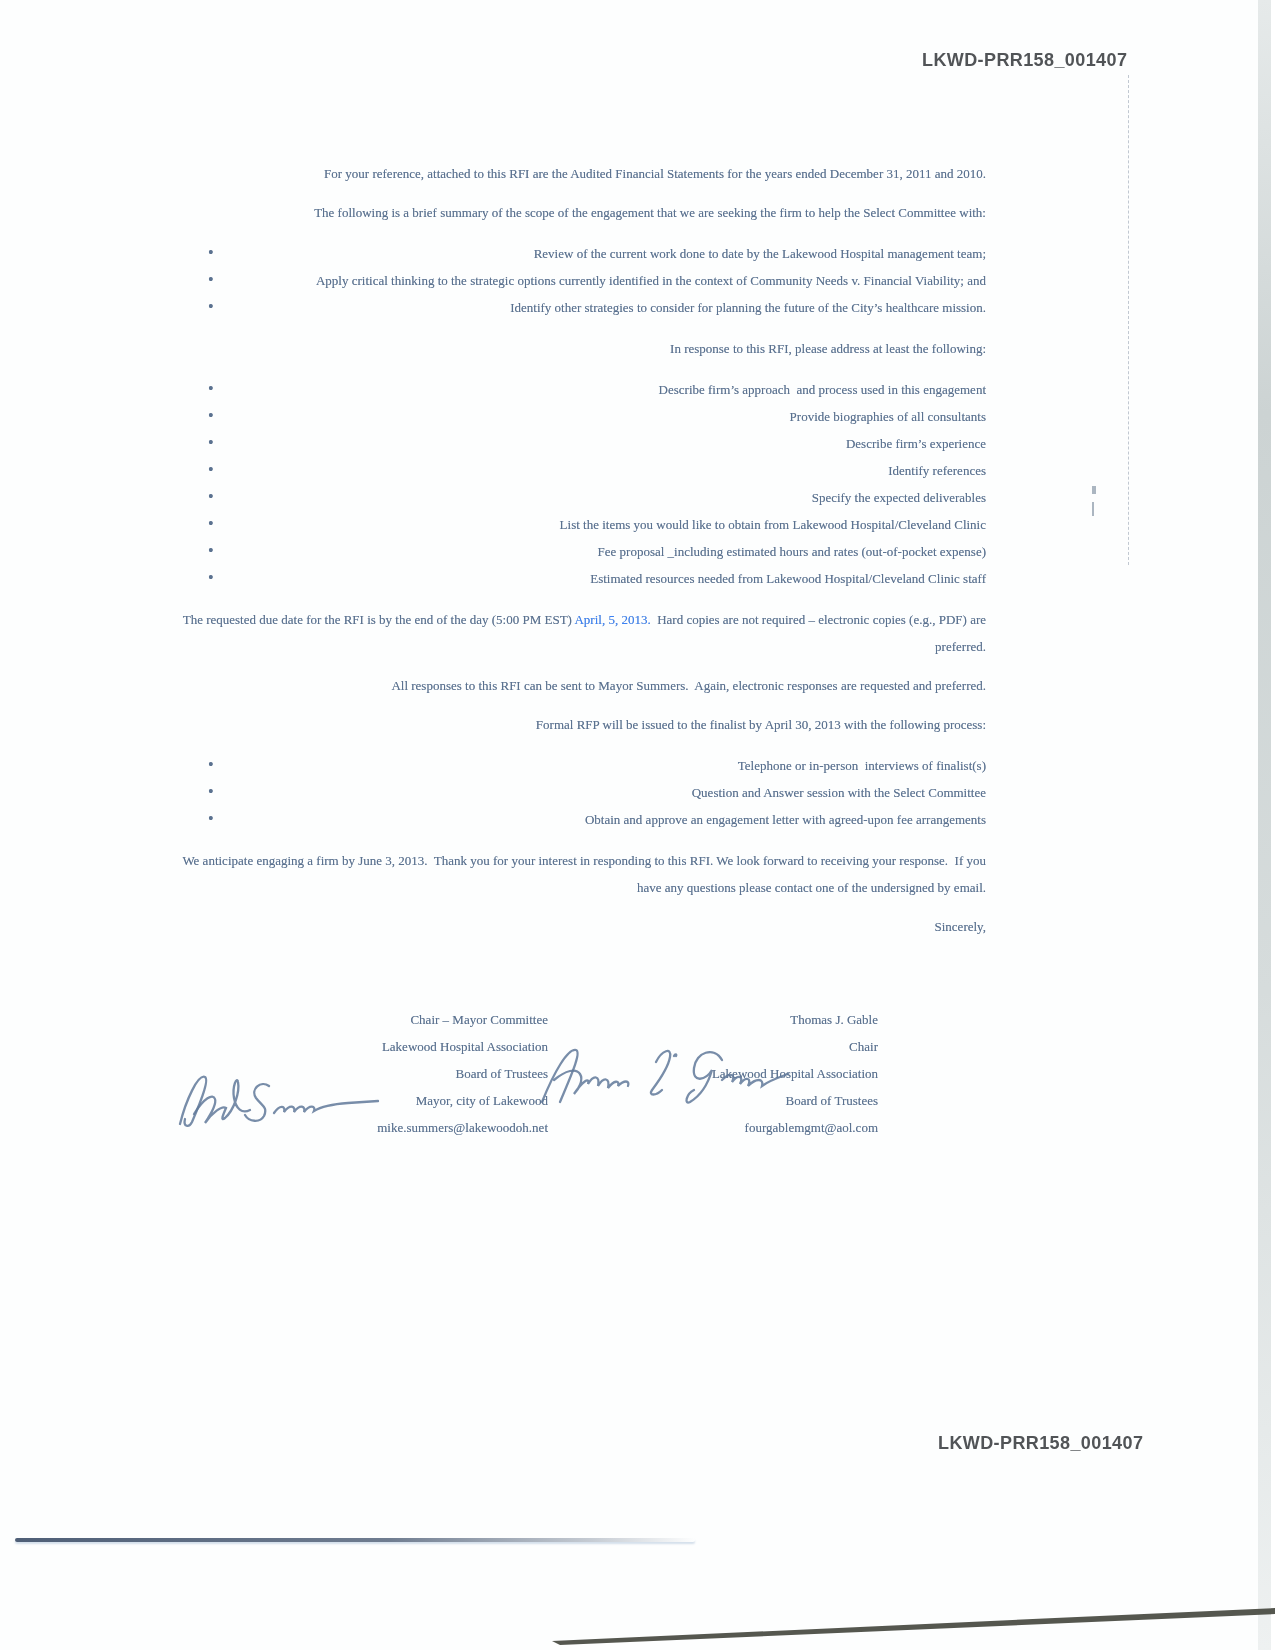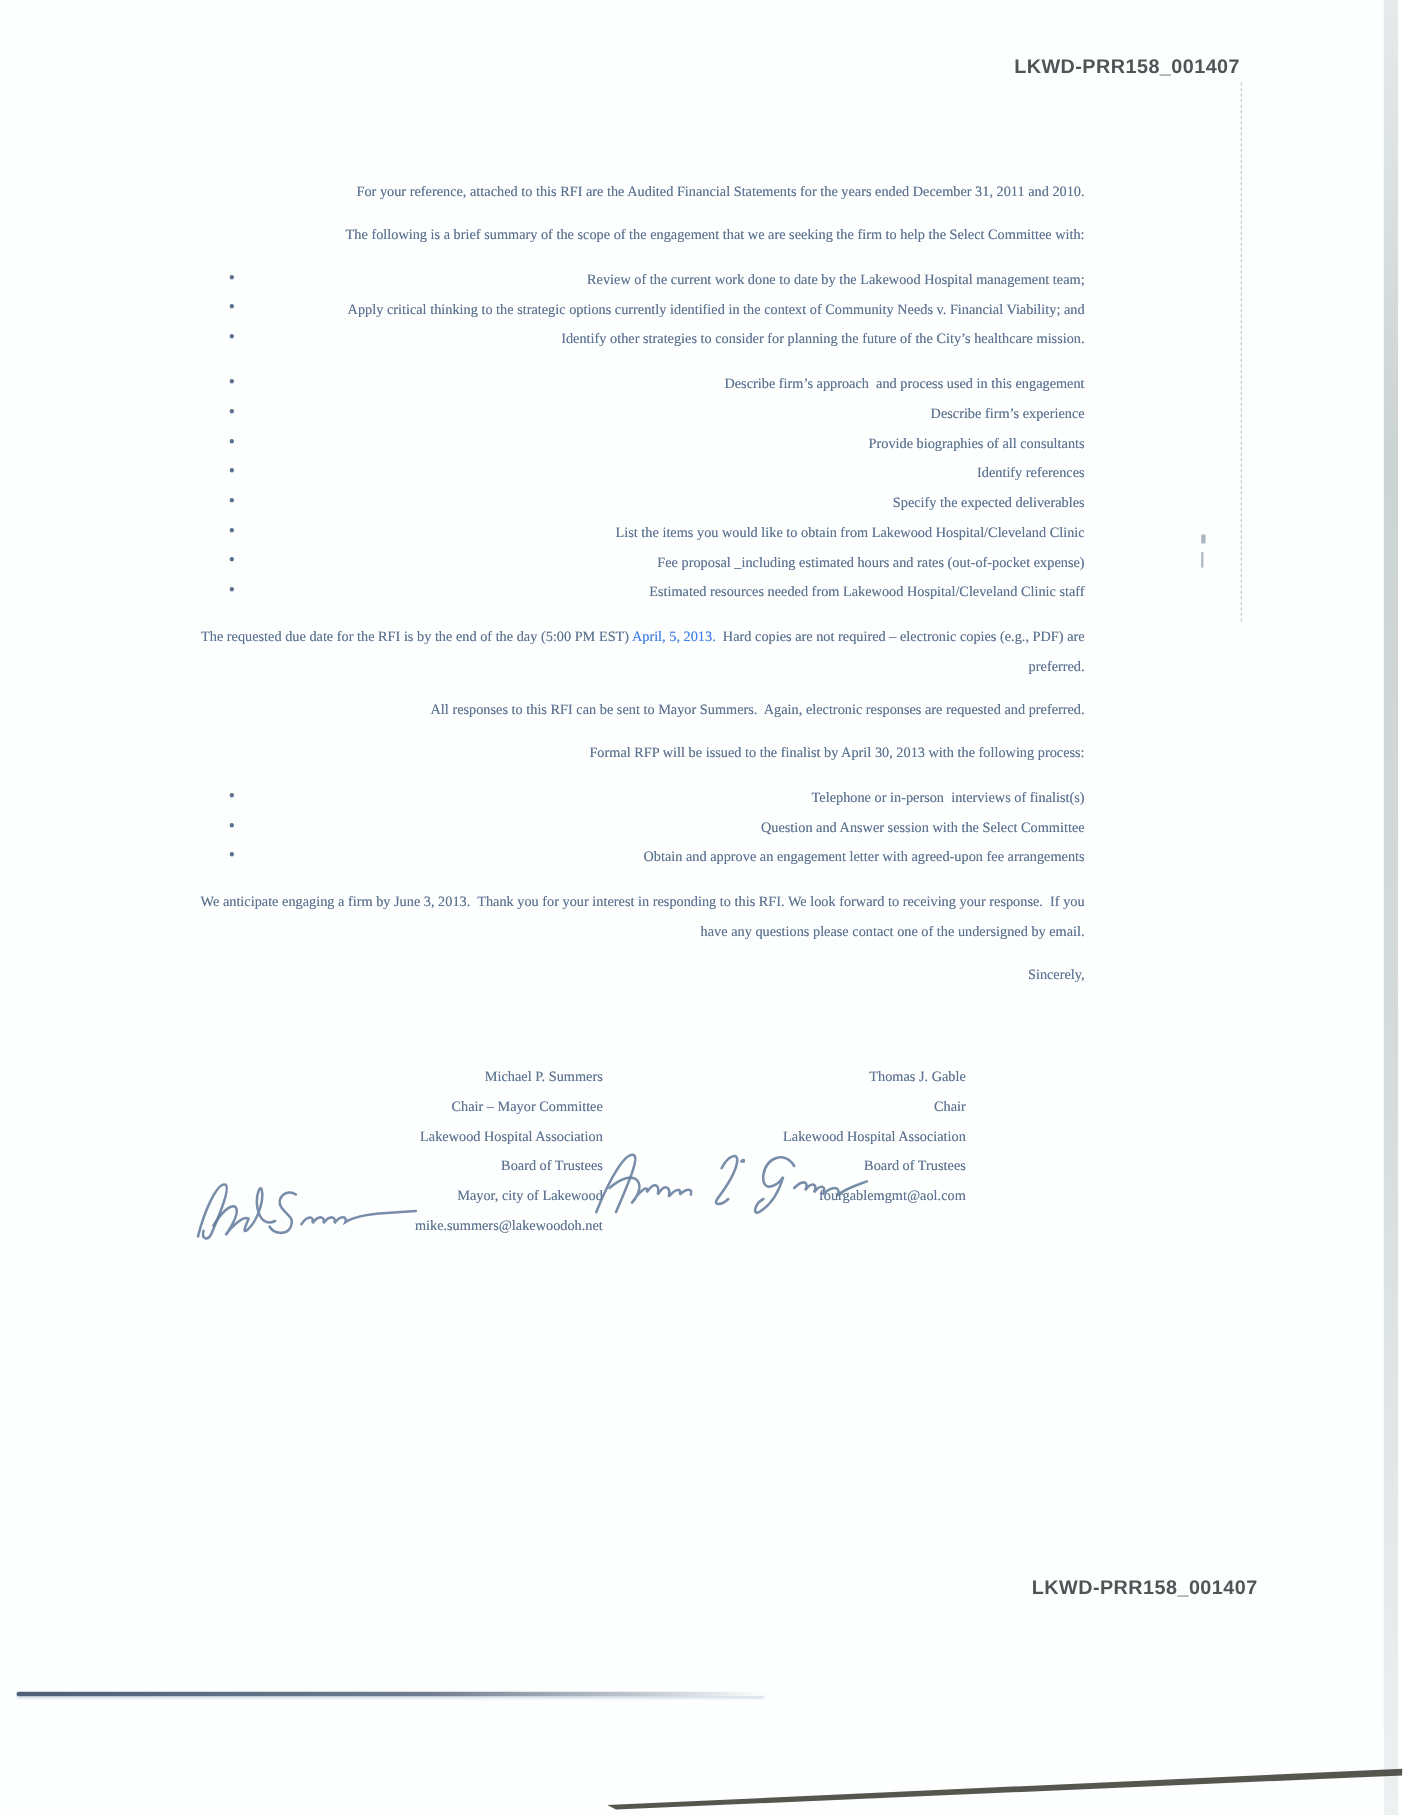--- a/index.html
+++ b/index.html
@@ -80,25 +80,26 @@
 
     <p>For your reference, attached to this RFI are the Audited Financial Statements for the years ended December 31, 2011 and 2010.</p>
     <p>The following is a brief summary of the scope of the engagement that we are seeking the firm to help the Select Committee with:</p>
 
     <ul>
       <li>Review of the current work done to date by the Lakewood Hospital management team;</li>
       <li>Apply critical thinking to the strategic options currently identified in the context of Community Needs v. Financial Viability; and</li>
       <li>Identify other strategies to consider for planning the future of the City’s healthcare mission.</li>
     </ul>
 
+    <p class="single">In response to this RFI, please address at least the following:</p>
 
     <ul>
       <li>Describe firm’s approach  and process used in this engagement</li>
+      <li>Provide biographies of all consultants</li>
       <li>Describe firm’s experience</li>
-      <li>Provide biographies of all consultants</li>
       <li>Identify references</li>
       <li>Specify the expected deliverables</li>
       <li>List the items you would like to obtain from Lakewood Hospital/Cleveland Clinic</li>
       <li>Fee proposal _including estimated hours and rates (out-of-pocket expense)</li>
       <li>Estimated resources needed from Lakewood Hospital/Cleveland Clinic staff</li>
     </ul>
 
     <p><span>The requested due date for the RFI is by the end of the day (5:00 PM EST) </span><span class="bold-date">April, 5, 2013.</span><span>  Hard copies are not required – electronic copies (e.g., PDF) are preferred.</span></p>
 
     <p>All responses to this RFI can be sent to Mayor Summers.  Again, electronic responses are requested and preferred.</p>
@@ -109,21 +110,20 @@
       <li>Question and Answer session with the Select Committee</li>
       <li>Obtain and approve an engagement letter with agreed-upon fee arrangements</li>
     </ul>
 
     <p>We anticipate engaging a firm by June 3, 2013.  Thank you for your interest in responding to this RFI. We look forward to receiving your response.  If you have any questions please contact one of the undersigned by email.</p>
 
     <p class="closing">Sincerely,</p>
 
     <div class="sig-row">
       <div class="sig-col-left">
-        <div>Michael P. Summers</div>
         <div>Chair – Mayor Committee</div>
         <div>Lakewood Hospital Association</div>
         <div class="indent1">Board of Trustees</div>
         <div>Mayor, city of Lakewood</div>
         <div>mike.summers@lakewoodoh.net</div>
       </div>
       <div class="sig-col-right">
         <div>Thomas J. Gable</div>
         <div>Chair</div>
         <div>Lakewood Hospital Association</div>

